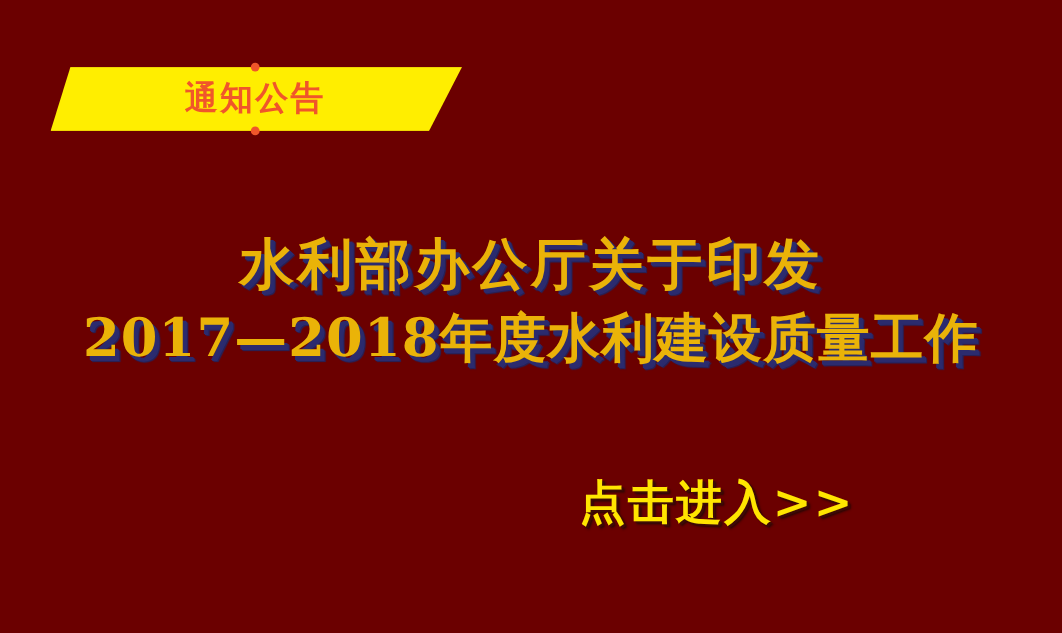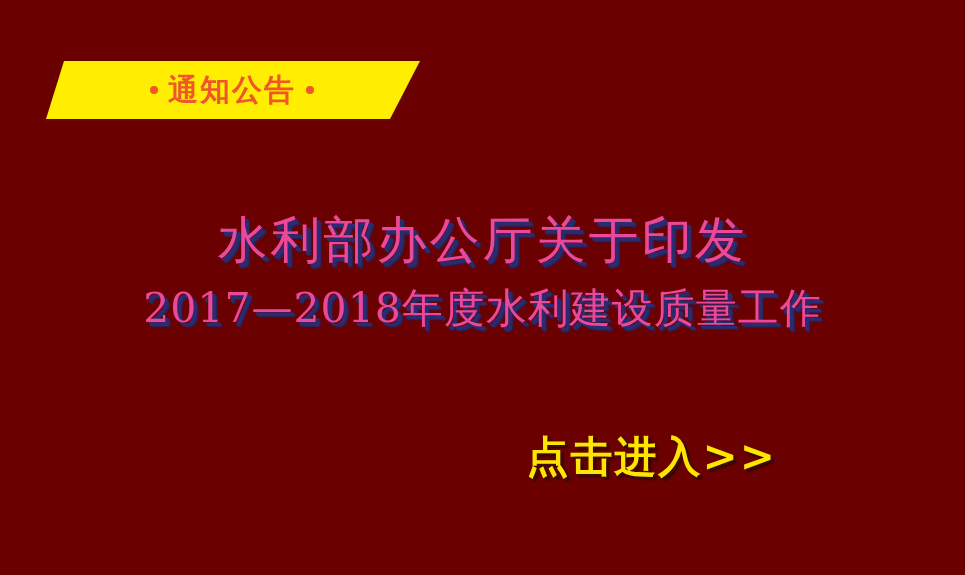--- a/index.html
+++ b/index.html
@@ -39,52 +39,53 @@
     justify-content: center;
     gap: 10px;
     padding-left: 6px;
     box-sizing: border-box;
     font-size: 30px;
     font-weight: bold;
     color: #f0562a;
     letter-spacing: 2px;
     line-height: 1;
     white-space: nowrap;
+    flex-direction: column;
   }
   .dot {
     width: 8px;
     height: 8px;
     border-radius: 50%;
     background: #f0562a;
     display: inline-block;
     flex: none;
   }
 
   .title-block {
     position: absolute;
     left: 0;
     top: 206px;
     width: 965px;
     text-align: center;
   }
   .title-line {
-    color: #ec4899;
+    color: #eab308;
     font-family: "DejaVu Serif", "Liberation Serif", serif;
-    font-weight: normal;
+    font-weight: bold;
     font-size: 50px;
     line-height: 68px;
     letter-spacing: 3px;
     white-space: nowrap;
     text-shadow:
       3px 3px 0 #2b2b6e,
       4px 4px 0 #2b2b6e,
       5px 5px 1px #23235c;
   }
   .title-line.wide {
-    font-size: 41px;
+    font-size: 48px;
     letter-spacing: 1px;
   }
 
   .enter-link {
     position: absolute;
     left: 0;
     top: 432px;
     width: 849px;
     padding-right: 72px;
     box-sizing: border-box;

